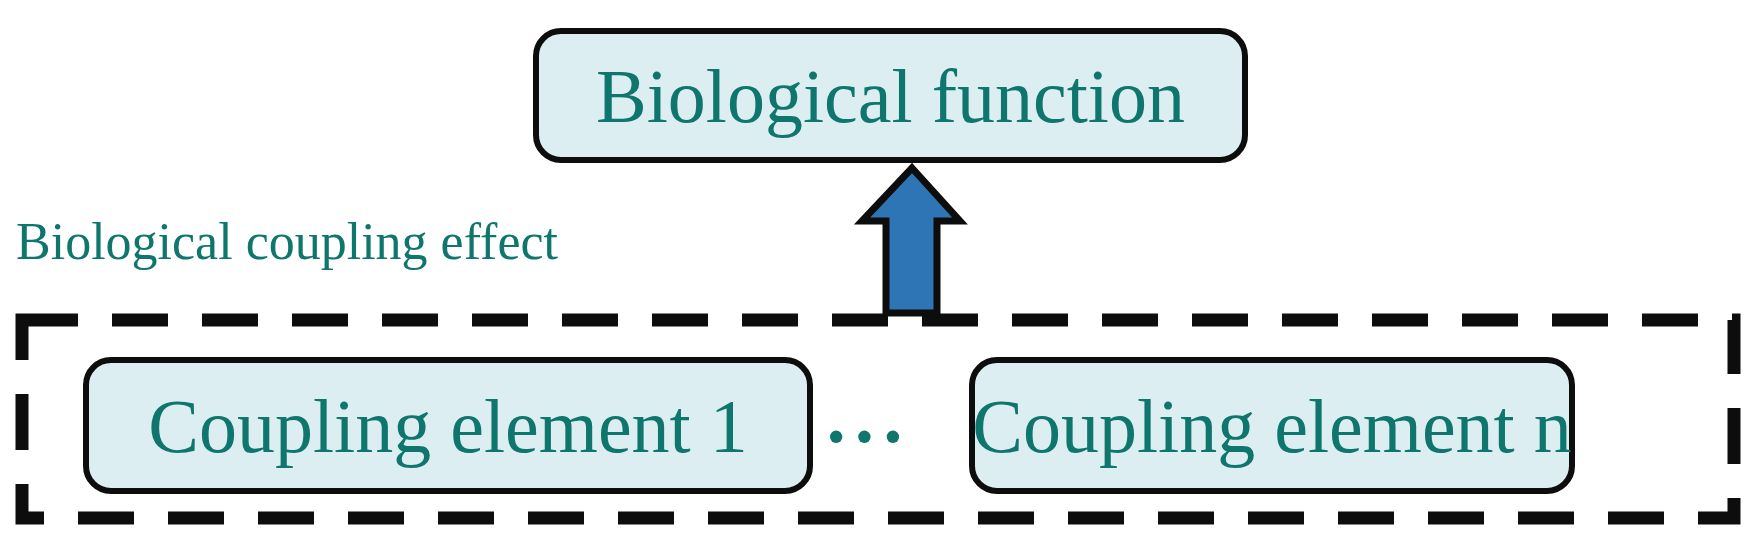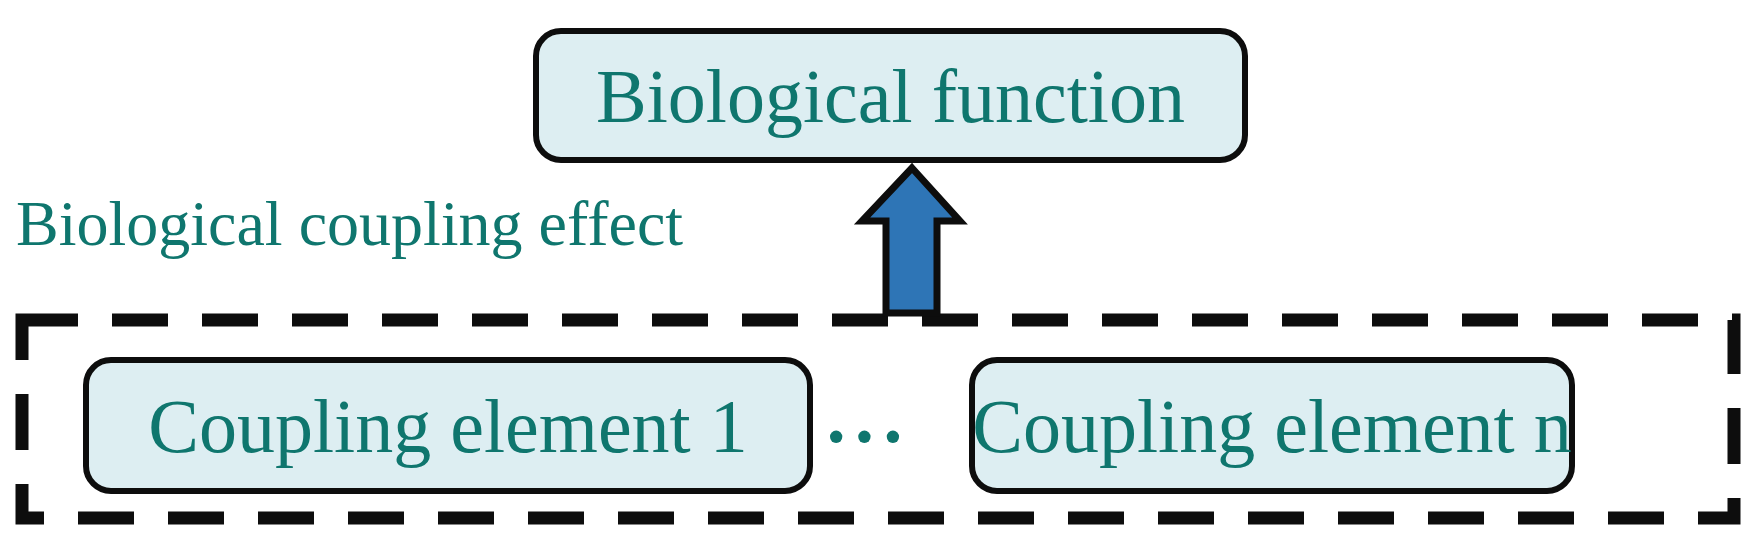--- a/index.html
+++ b/index.html
@@ -46,22 +46,22 @@
   #element-n-box {
     left: 969px;
     top: 357px;
     width: 606px;
     height: 137px;
     text-align: right;
   }
   .effect-label {
     position: absolute;
     left: 16px;
-    top: 192px;
-    font-size: 64px;
+    top: 216px;
+    font-size: 52px;
     line-height: 1;
     white-space: nowrap;
   }
   .ellipsis-dots {
     position: absolute;
     left: 820px;
     top: 398px;
     width: 92px;
     text-align: center;
     font-size: 76px;

